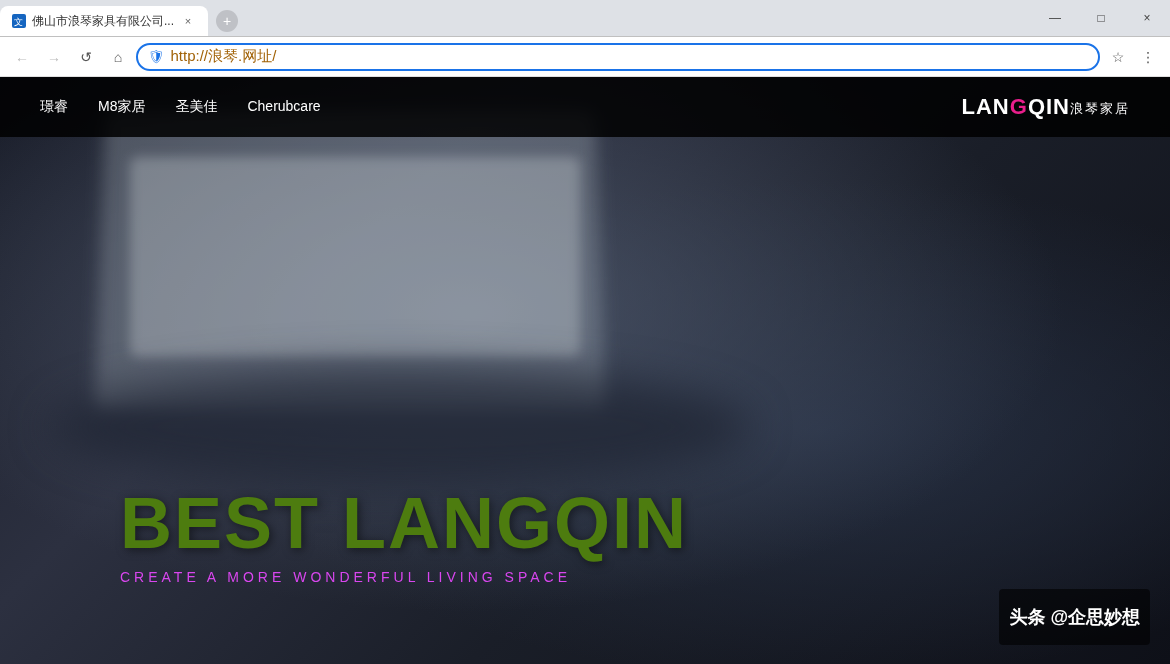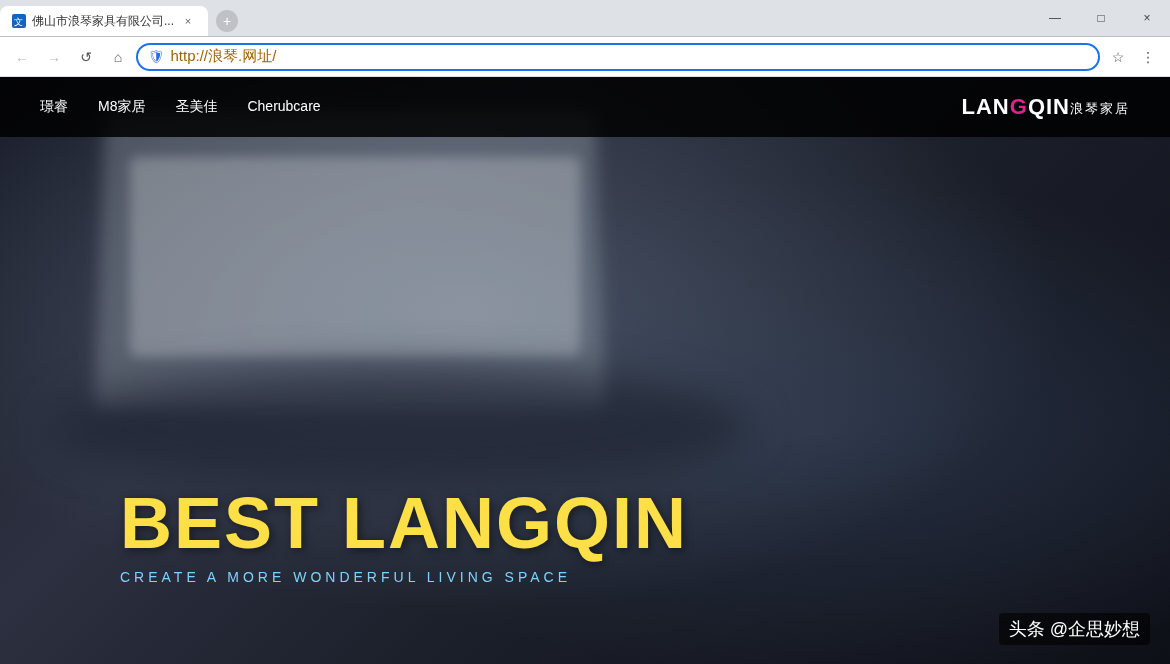--- a/index.html
+++ b/index.html
@@ -234,47 +234,47 @@
     }
 
     
     .hero-text {
       position: absolute;
       bottom: 80px;
       left: 120px;
       z-index: 10;
     }
     .hero-title {
-      color: #fde047;
+      color: #4d7c0f;
       font-size: 72px;
       font-weight: 900;
       letter-spacing: 2px;
       line-height: 1;
       text-shadow: 2px 2px 10px rgba(0,0,0,0.5);
     }
     .hero-subtitle {
-      color: #7dd3fc;
+      color: #d946ef;
       font-size: 14px;
       letter-spacing: 4px;
       margin-top: 10px;
       font-weight: 400;
     }
 
     
     .watermark {
       position: absolute;
       bottom: 20px;
       right: 20px;
       z-index: 20;
       background: rgba(0,0,0,0.6);
       color: #fff;
       font-size: 18px;
-      padding: 4px 10px;
+      padding: 16px 10px;
       border-radius: 4px;
-      font-weight: normal;
+      font-weight: bold;
     }
 
     
     .browser-controls {
       display: flex;
       align-items: center;
       gap: 0;
       position: absolute;
       top: 0;
       right: 0;

